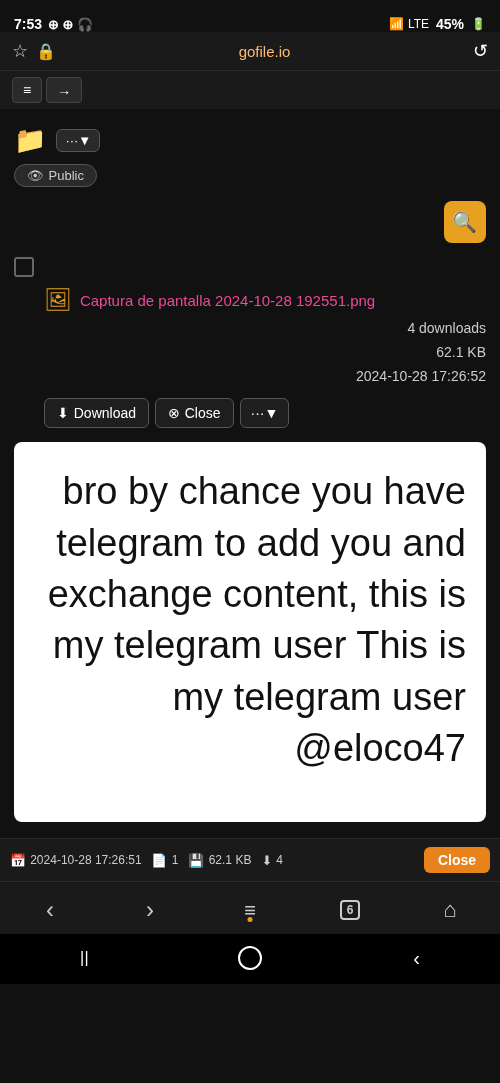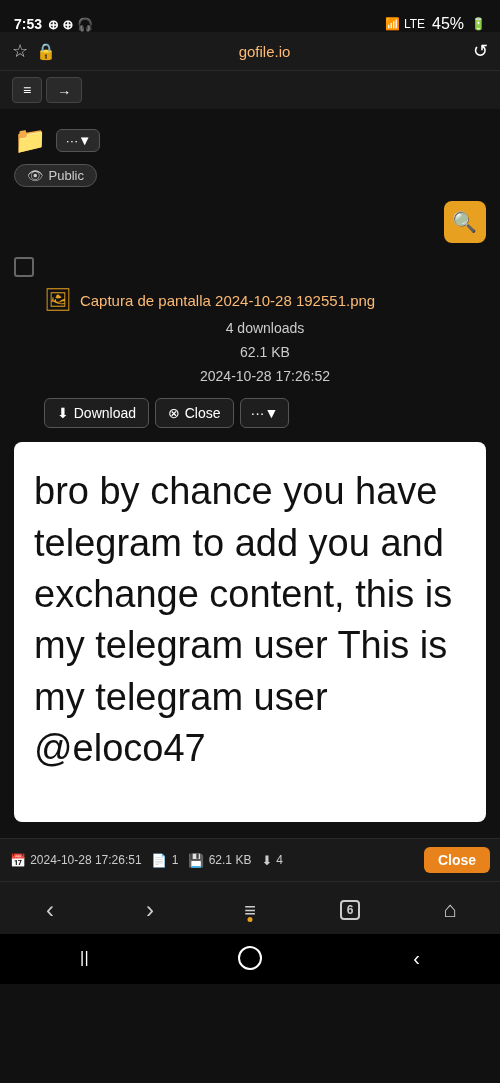--- a/index.html
+++ b/index.html
@@ -178,25 +178,25 @@
       align-items: center;
       gap: 8px;
       margin-bottom: 4px;
     }
     .file-thumb-icon {
       font-size: 22px;
       color: #e8a020;
     }
     .file-name {
       font-size: 15px;
-      color: #fdba74;
+      color: #ec4899;
       font-weight: 500;
     }
     .file-meta {
-      text-align: center;
+      text-align: right;
       color: #ccc;
       font-size: 14px;
       line-height: 1.7;
       margin-bottom: 10px;
     }
     .file-actions {
       display: flex;
       align-items: center;
       gap: 6px;
       margin-bottom: 0;
@@ -232,20 +232,21 @@
     
     .message-box {
       background: #fff;
       color: #111;
       border-radius: 8px;
       padding: 24px 20px;
       margin: 14px 0 0 0;
       min-height: 380px;
       display: flex;
       align-items: flex-start;
+      text-align: right;
     }
     .message-text {
       font-size: 38px;
       font-weight: 400;
       line-height: 1.35;
       color: #111;
       font-family: -apple-system, BlinkMacSystemFont, sans-serif;
     }
 
     
@@ -332,21 +333,21 @@
 </head>
 <body>
 
 <div class="status-bar">
   <div class="status-left">
     <span>7:53</span>
     <span style="font-size:13px">⊕ ⊕ 🎧</span>
   </div>
   <div class="status-right">
     <span style="font-size:12px">📶 LTE</span>
-    <span style="font-size:16px; font-weight:400">45%</span>
+    <span style="font-size:14px; font-weight:700">45%</span>
     <span>🔋</span>
   </div>
 </div>
 
 <div class="browser-bar">
   <div class="browser-icons-left">
     <span style="font-size:18px;color:#ccc">☆</span>
     <span style="font-size:16px;color:#ccc">🔒</span>
   </div>
   <div class="url-bar">gofile.io</div>

